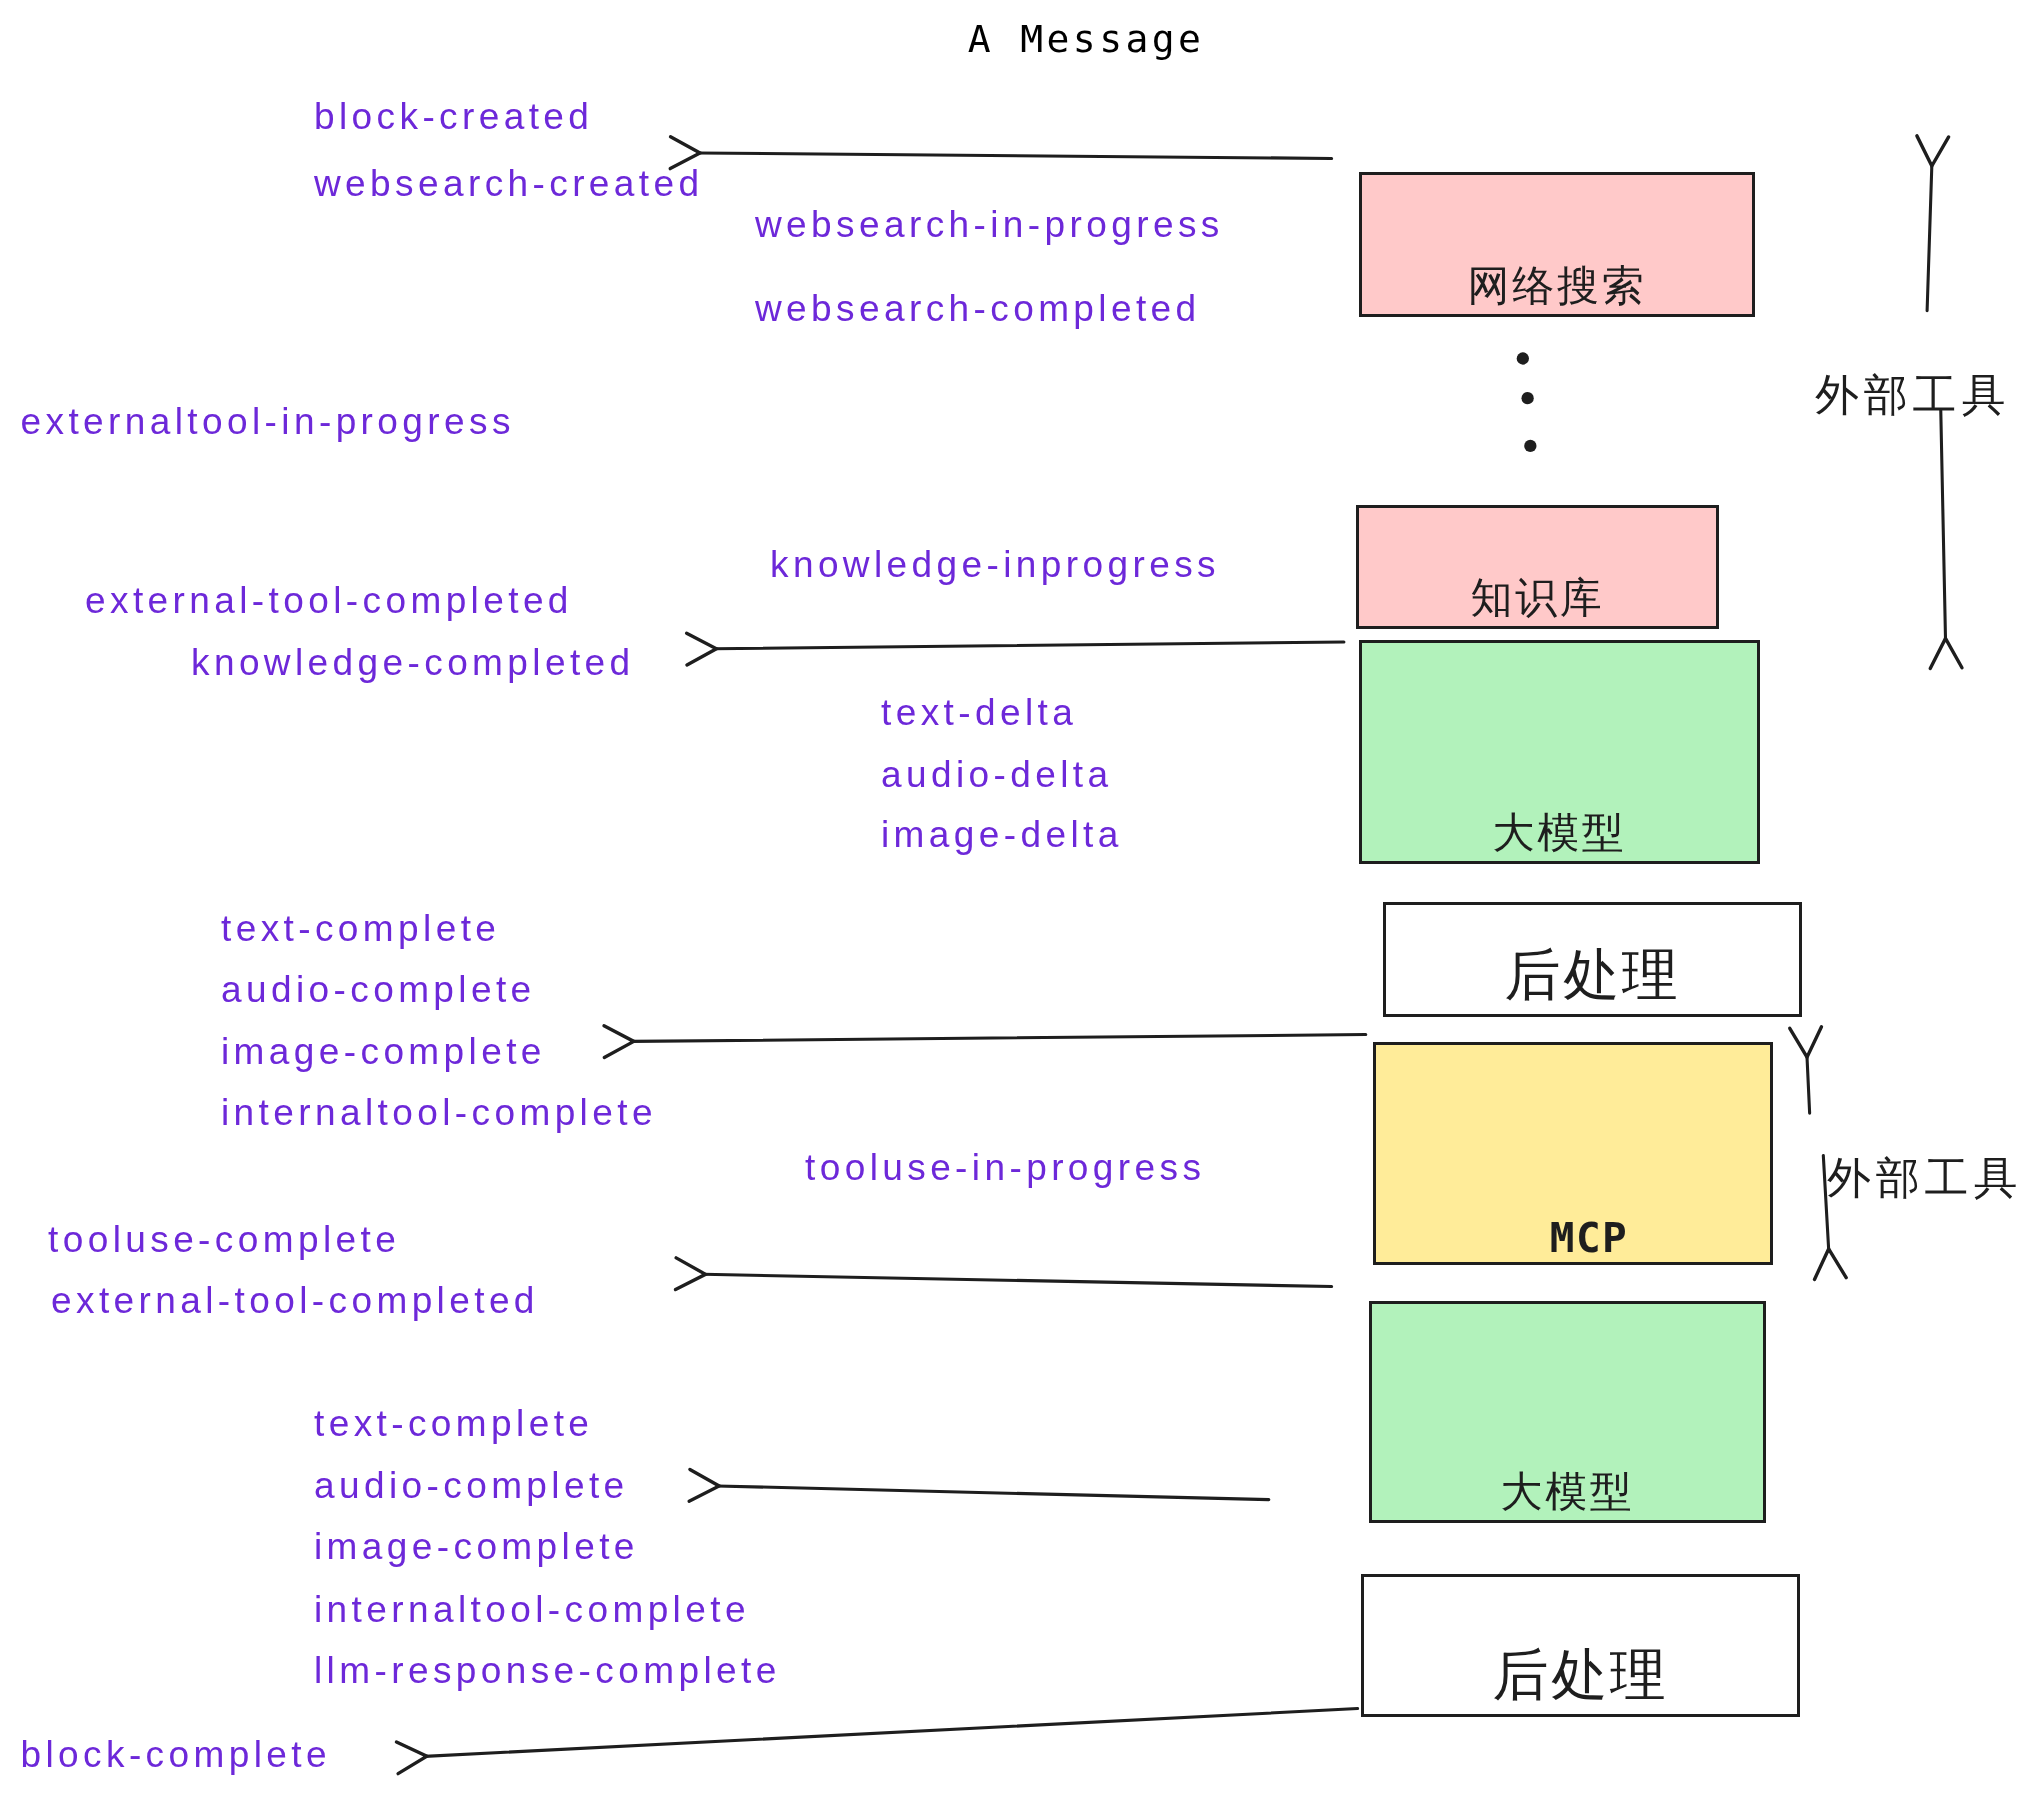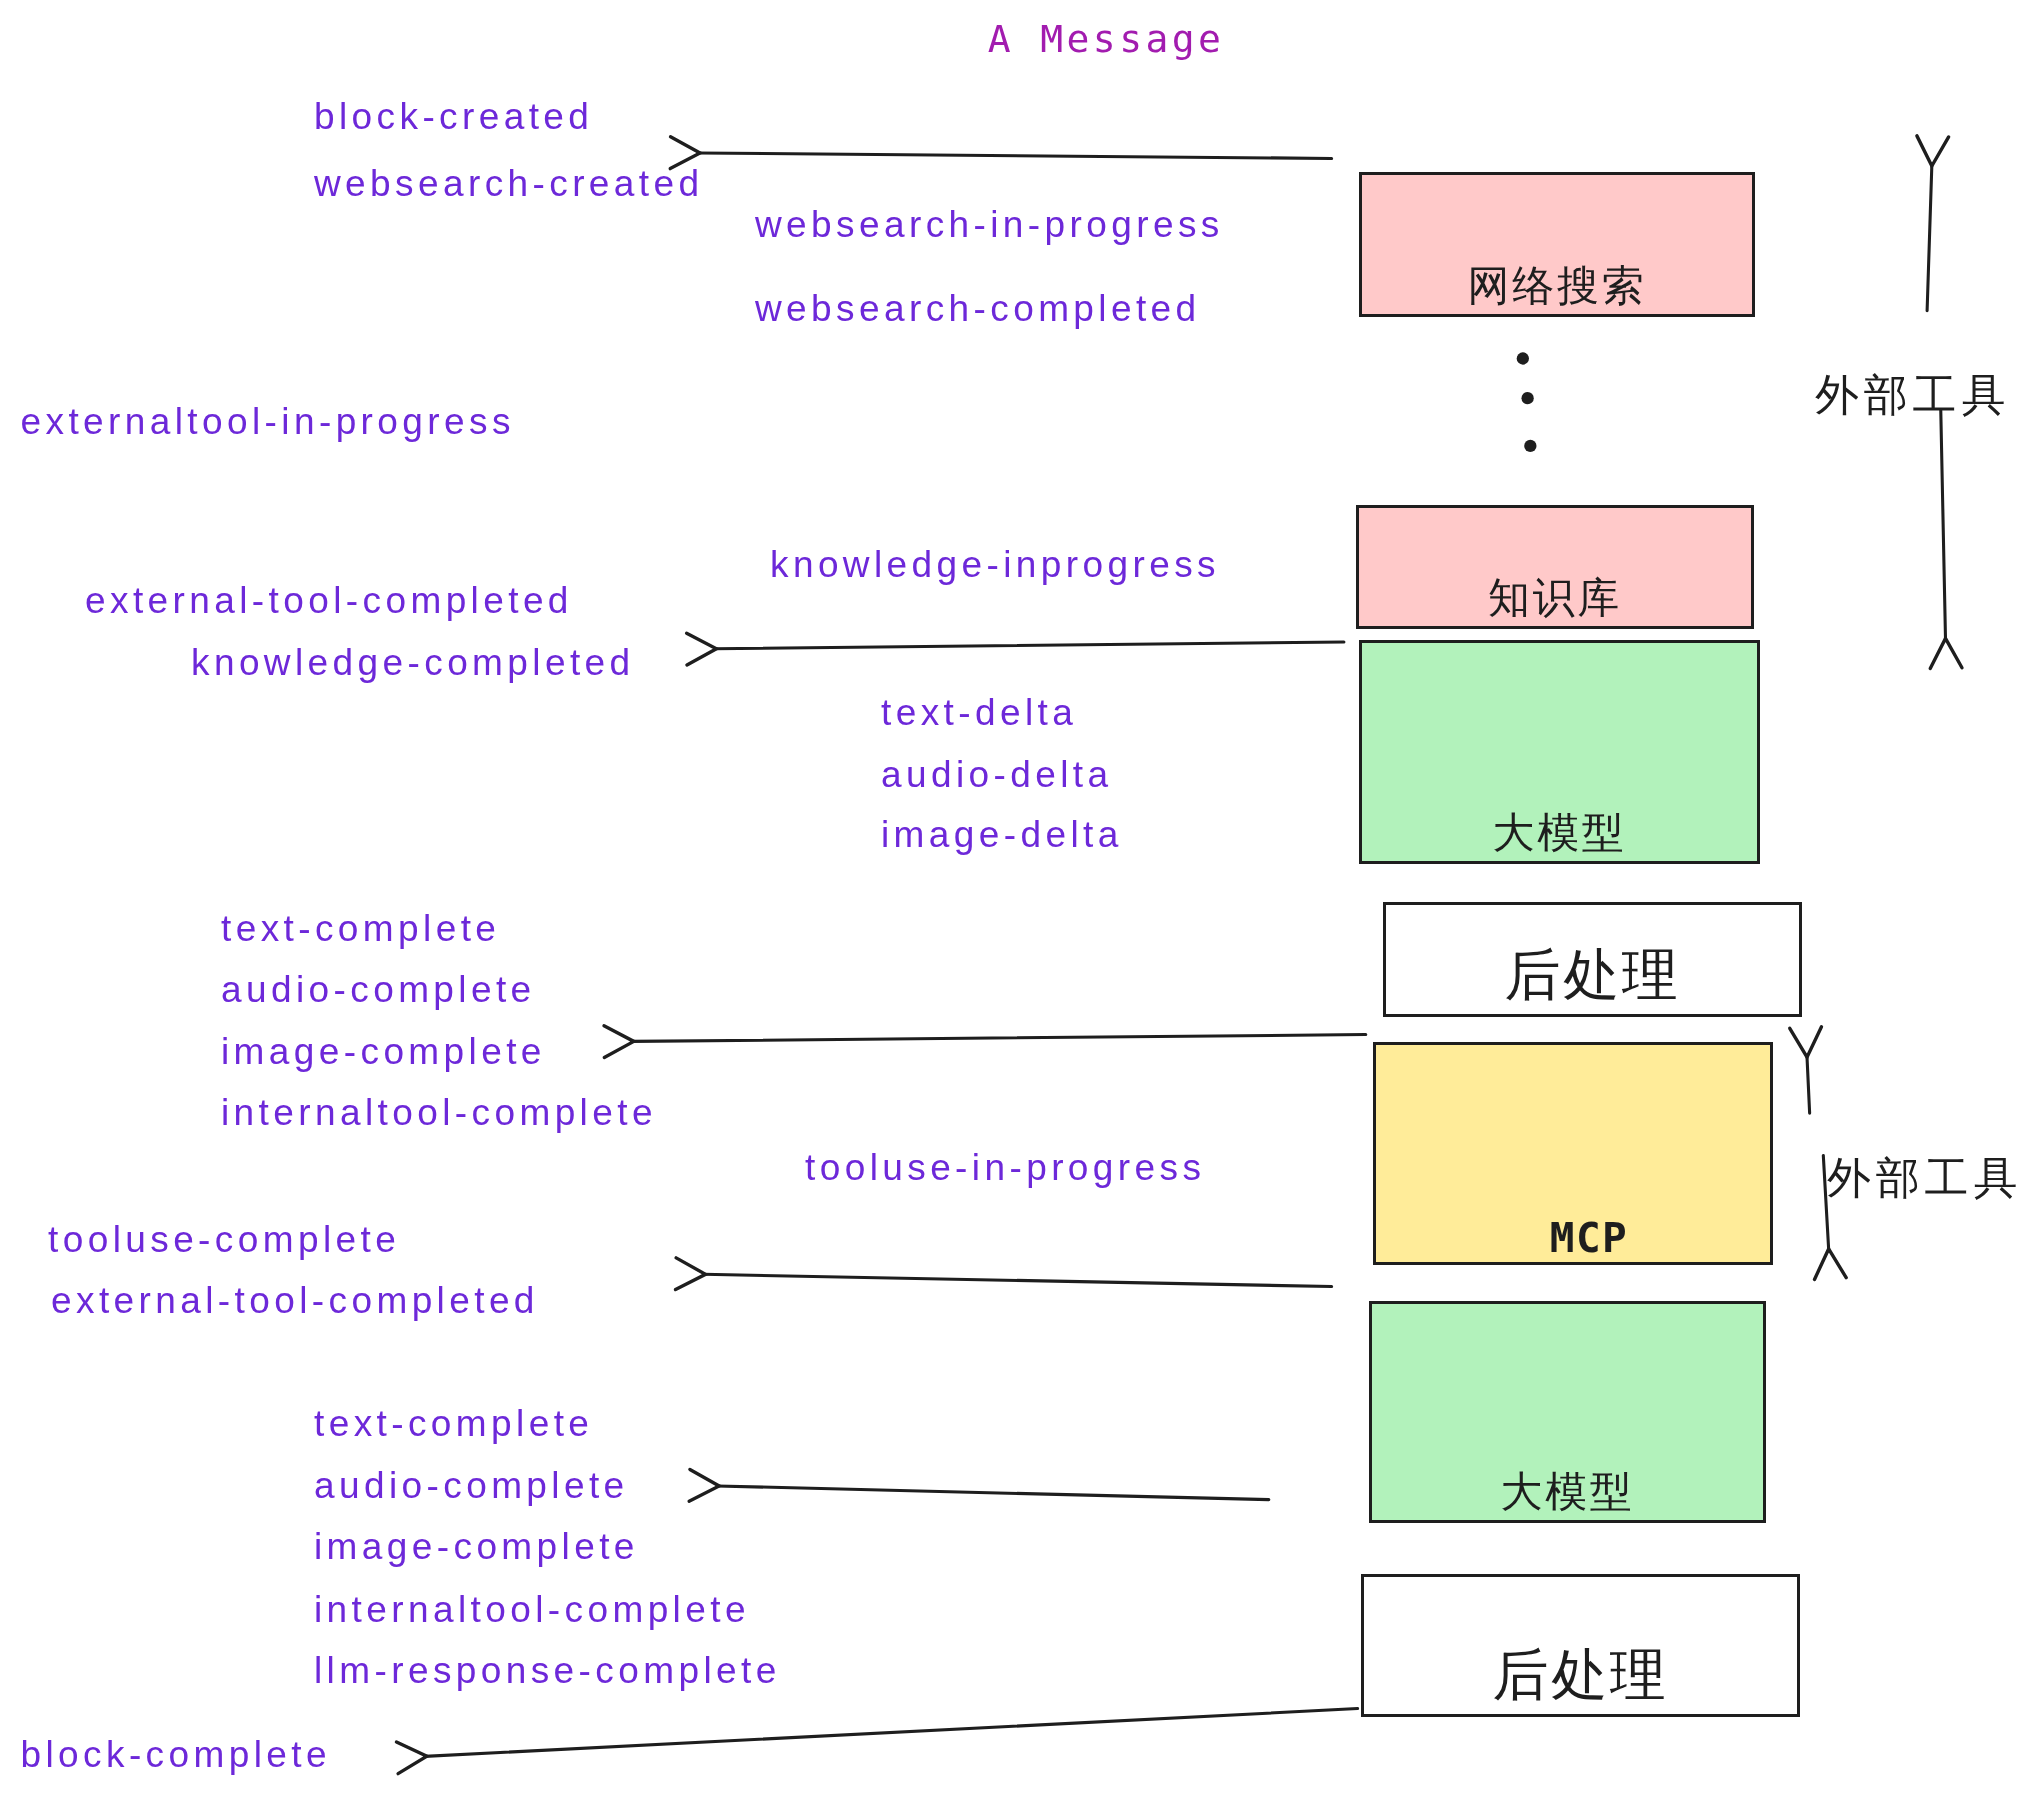--- a/index.html
+++ b/index.html
@@ -11,22 +11,21 @@
     overflow: hidden;
     color: #1e1e1e;
   }
   .title {
     position: absolute;
     transform: translate(-50%, -50%);
     font-family: "DejaVu Sans Mono", monospace;
     font-size: 38px;
     letter-spacing: 3.4px;
     white-space: nowrap;
-    color: #a21caf;
-    margin-left: 20px;
+    color: #000000;
   }
   .event {
     position: absolute;
     transform: translateY(-50%);
     font-family: Liberation Sans, sans-serif;
     font-size: 37px;
     letter-spacing: 4.4px;
     white-space: nowrap;
     color: #6d28d9;
     text-align: center;
@@ -94,21 +93,21 @@
   <div class="event" style="left:314px;  top:1424px">text-complete</div>
   <div class="event" style="left:314px;  top:1486px">audio-complete</div>
   <div class="event" style="left:314px;  top:1547px">image-complete</div>
   <div class="event" style="left:314px;  top:1610px">internaltool-complete</div>
   <div class="event" style="left:314px;  top:1671px">llm-response-complete</div>
   <div class="event" style="left:20.5px;   top:1755px">block-complete</div>
 
   <div class="box" style="left: 1359px; top: 172px; width: 396px; height: 145px; background: rgb(255, 201, 201);">
     <span>网络搜索</span>
   </div>
-  <div class="box" style="left: 1356px; top: 505px; width: 398px; height: 124px; background: rgb(255, 201, 201);">
+  <div class="box" style="left: 1356px; top: 505px; width: 363px; height: 124px; background: rgb(255, 201, 201);">
     <span>知识库</span>
   </div>
   <div class="box" style="left: 1359px; top: 640px; width: 401px; height: 224px; background: rgb(178, 242, 187);">
     <span>大模型</span>
   </div>
   <div class="box box--small-text" style="left: 1383px; top: 902px; width: 419px; height: 115px; background: rgb(255, 255, 255);">
     <span>后处理</span>
   </div>
   <div class="box box--mcp" style="left: 1373px; top: 1042px; width: 400px; height: 223px; background: rgb(255, 236, 153);">
     <span>MCP</span>

